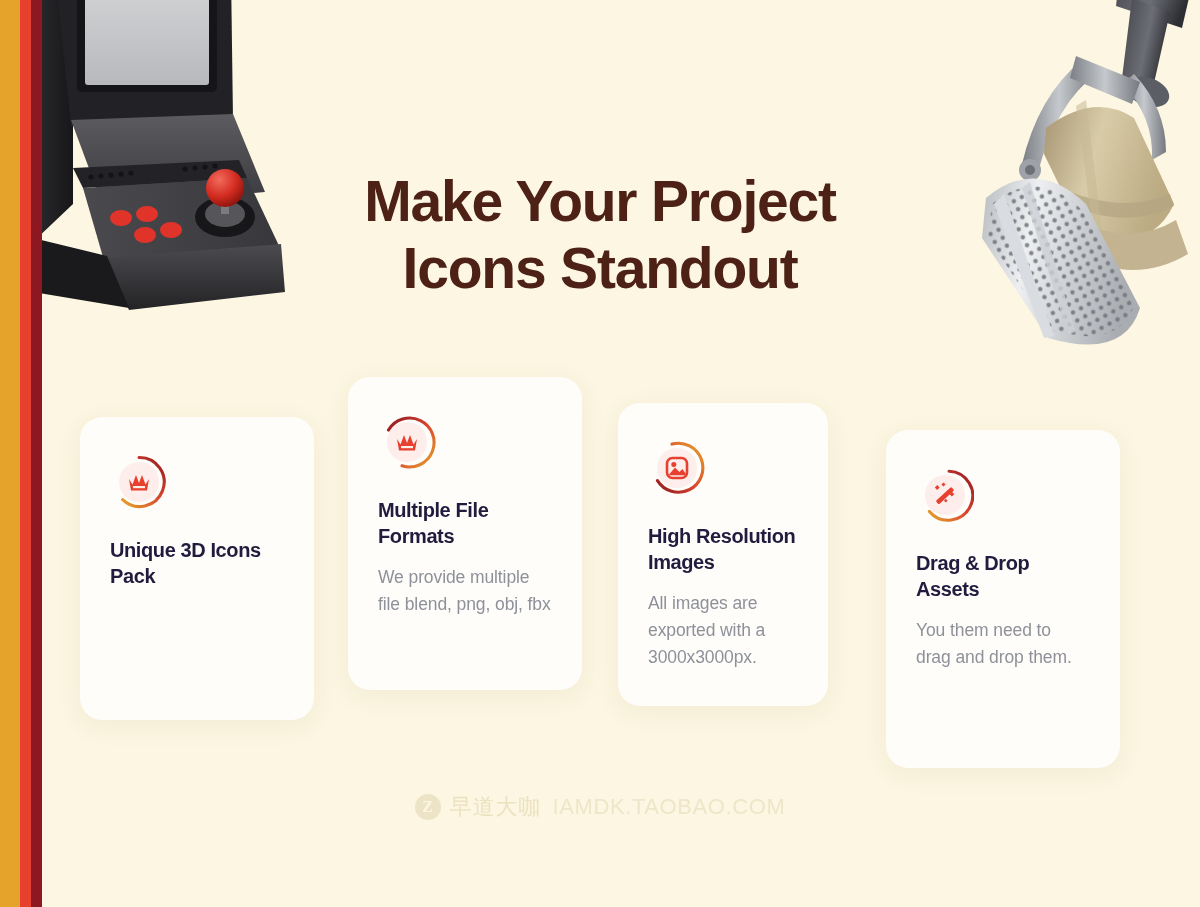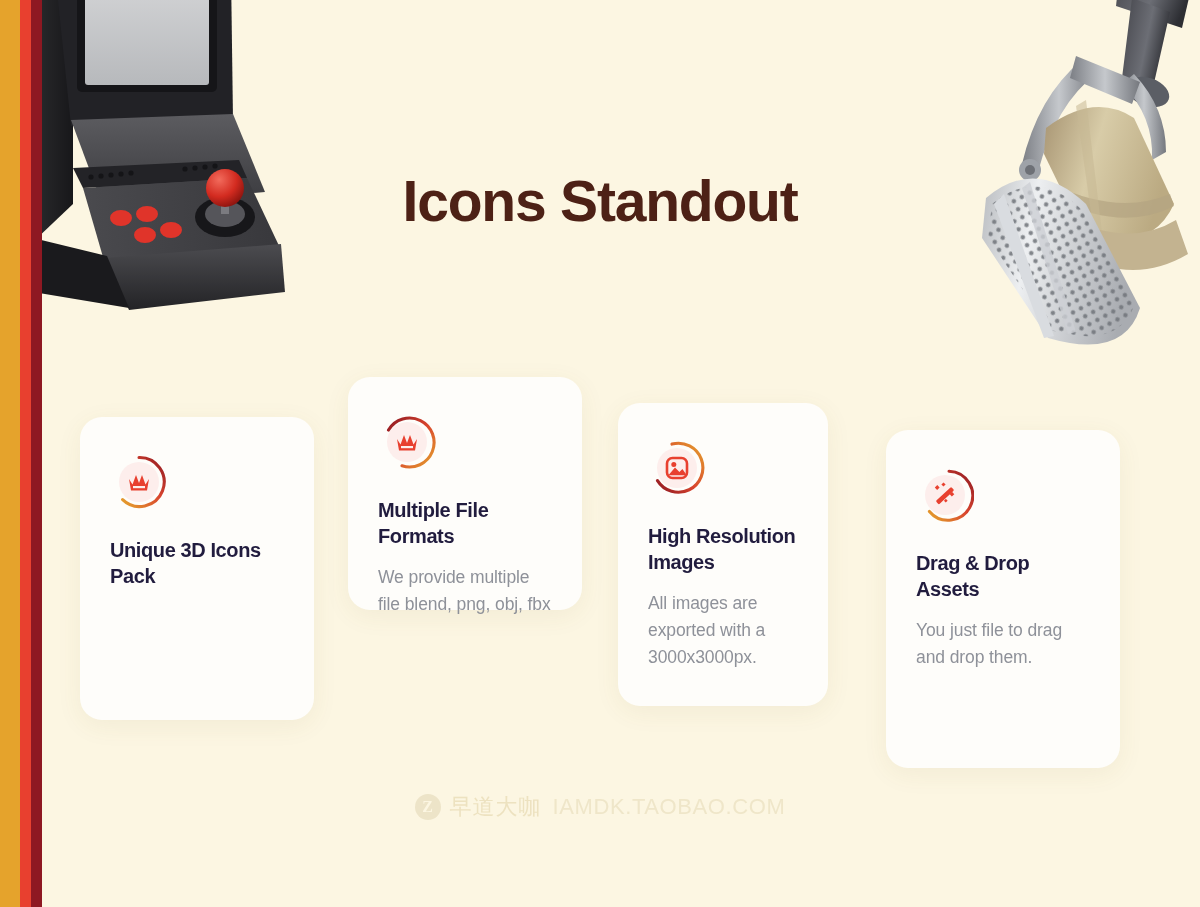--- a/index.html
+++ b/index.html
@@ -42,21 +42,21 @@
   
   .cards { position: absolute; left: 0; top: 0; width: 1200px; height: 907px; z-index: 4; }
   .card {
     position: absolute;
     background: #FEFDFA;
     border-radius: 22px;
     box-shadow: 0 6px 26px rgba(120, 95, 40, 0.07);
     padding: 36px 30px 30px 30px;
   }
   .card-0 { left: 80px;  top: 417px; width: 234px; height: 303px; }
-  .card-1 { left: 348px; top: 377px; width: 234px; height: 233px; }
+  .card-1 { left: 348px; top: 377px; width: 234px; height: 313px; }
   .card-2 { left: 618px; top: 403px; width: 210px; height: 303px; }
   .card-3 { left: 886px; top: 430px; width: 234px; height: 338px; }
 
   .icon-wrap { position: relative; width: 58px; height: 58px; margin-bottom: 26px; }
   .icon-wrap svg { display: block; width: 58px; height: 58px; }
 
   .card-title {
     color: #211C3E;
     font-size: 20px;
     font-weight: 800;
@@ -213,20 +213,21 @@
     <path d="M142,230 Q204,260 250,232 L262,266 Q208,298 150,266 Z" fill="#C3B390"></path>
 
     <path d="M60,210 Q110,168 160,216 L214,320 Q198,372 122,350 L56,250 Z" fill="url(#grilleG)"></path>
     <path d="M66,216 Q112,178 156,222 L208,318 Q192,362 124,342 L62,250 Z" fill="url(#holes)" opacity="0.85"></path>
     <path d="M78,206 L128,348 L118,350 L68,216 Z" fill="#D9DCE0"></path>
     <path d="M104,194 L150,344 L142,346 L96,200 Z" fill="#CDD0D5" opacity="0.8"></path>
   </svg>
 </div>
 
 <h1 class="heading">
+  <span class="line">Make Your Project</span>
   <span class="line">Icons Standout</span>
 </h1>
 
 <div class="cards">
 
   <div class="card card-0">
     <div class="icon-wrap">
       <svg viewBox="0 0 58 58">
         <defs>
           <linearGradient id="arc0" x1="0" y1="1" x2="1" y2="0">
@@ -306,21 +307,21 @@
         <g fill="#E8402F" transform="translate(29,29)">
           <rect x="-11" y="-1.8" width="21" height="4.6" rx="1.2" transform="rotate(-43)"></rect>
           <rect x="-9.5" y="-9.2" width="3.4" height="3.4" transform="rotate(-43 -7.8 -7.5)"></rect>
           <rect x="-3" y="-12" width="3" height="3" transform="rotate(-43 -1.5 -10.5)"></rect>
           <rect x="5.2" y="-2.6" width="3.4" height="3.4" transform="rotate(-43 6.9 -0.9)"></rect>
           <rect x="-0.5" y="4.4" width="2.6" height="2.6" transform="rotate(-43 0.8 5.7)"></rect>
         </g>
       </svg>
     </div>
     <div class="card-title">Drag &amp; Drop Assets</div>
-    <div class="card-desc">You just file to drag and drop them.</div>
+    <div class="card-desc">You them need to drag and drop them.</div>
   </div>
 
 </div>
 
 <div class="footer">
   <div class="footer-logo">Z</div>
   <div class="footer-cn">早道大咖</div>
   <div class="footer-url">IAMDK.TAOBAO.COM</div>
 </div>
 

